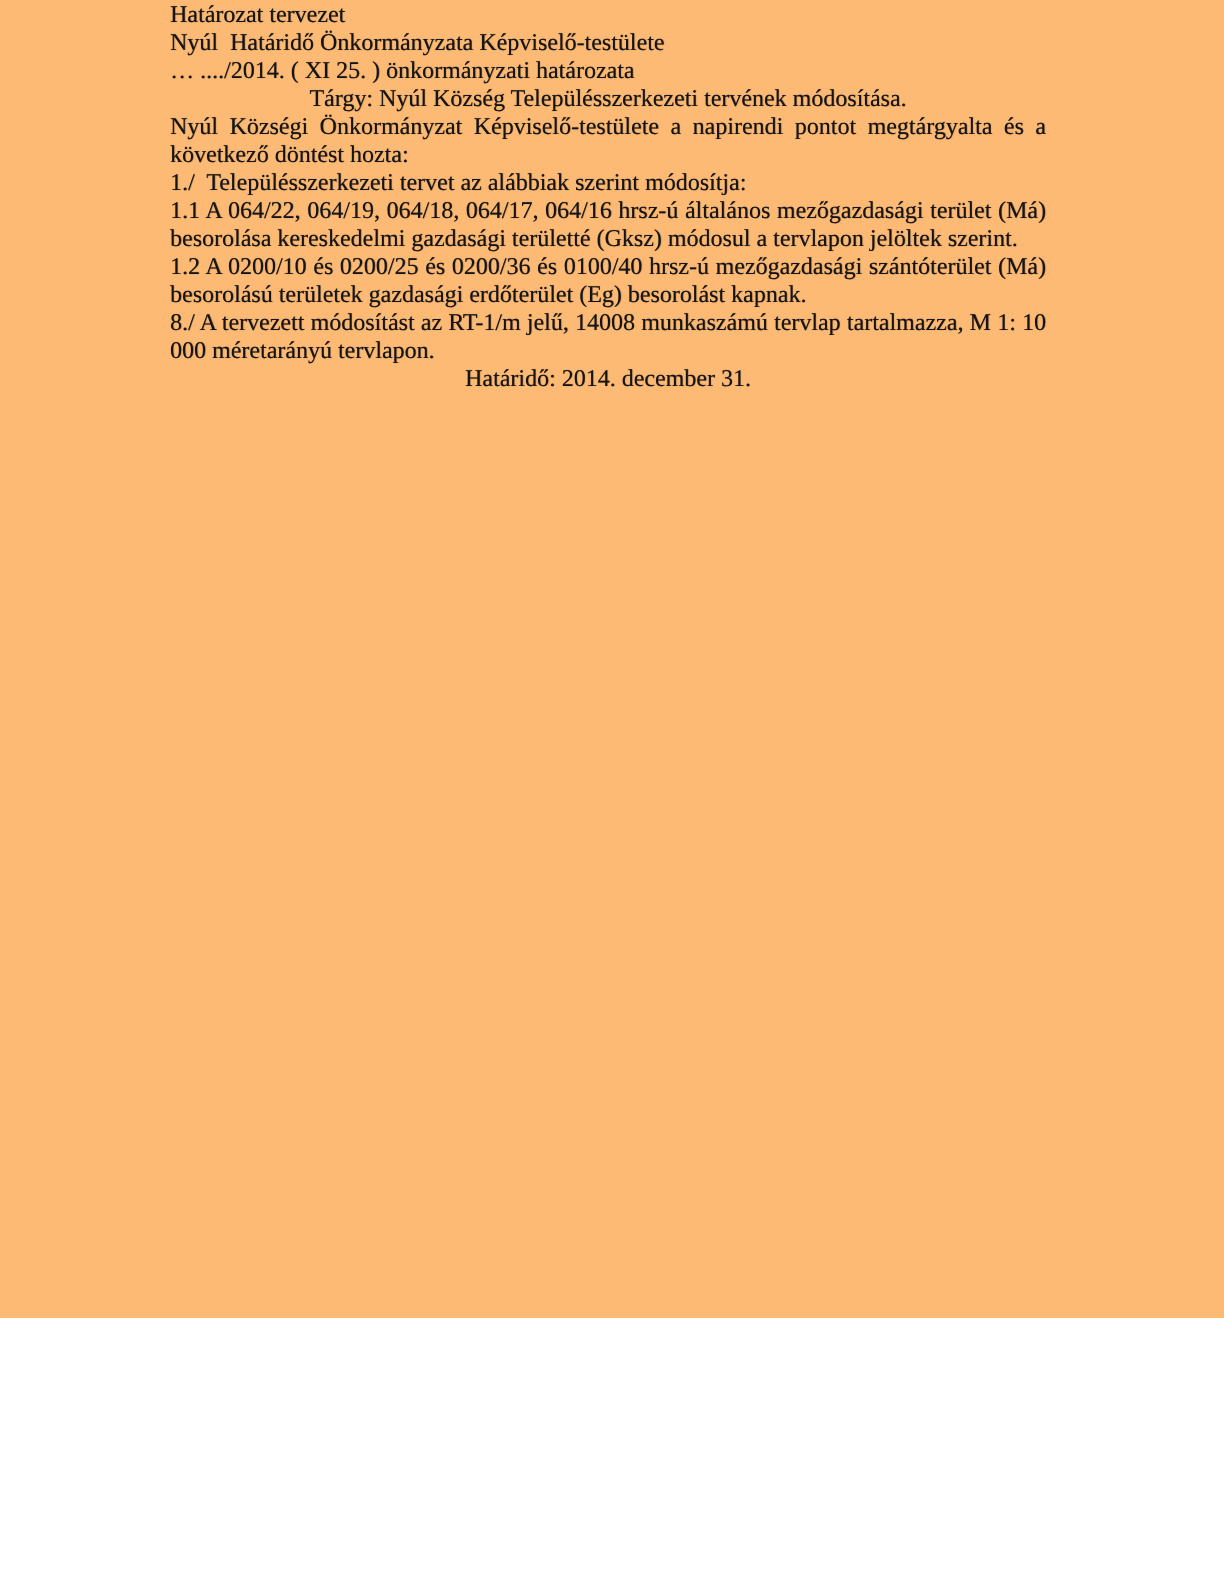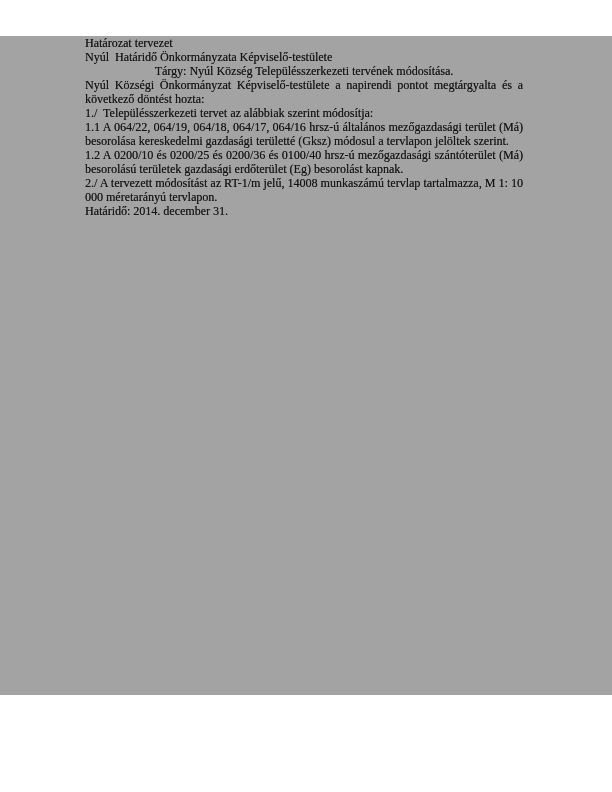--- a/index.html
+++ b/index.html
@@ -4,29 +4,28 @@
 <style>
   html, body {
     margin: 0;
     padding: 0;
     background: #ffffff;
   }
   .page {
     position: relative;
     width: 612px;
     height: 659px;
-    background: #a3a3a3;
+    background: #fdba74;
     overflow: hidden;
     font-family: "Liberation Serif", "DejaVu Serif", serif;
     font-size: 12px;
     line-height: 14px;
     color: #141414;
     
     text-shadow: 0.2px 0.2px 0.45px rgba(0,0,0,0.55);
-    margin-top: 36px;
   }
   .content {
     position: absolute;
     left: 85px;
     top: 0;
     width: 438px;
   }
   .content p {
     margin: 0;
     padding: 0;
@@ -37,49 +36,50 @@
   }
   .org-line        { margin-top: 65px; }
   .num-line        { margin-top: 14px; }
   .subject-line    { margin-top: 25px; text-align: center; }
   .intro-para      { margin-top: 37px; }
   .section-1       { margin-top: 15px; }
   .item-1-1        { margin-top: 10px; font-family: Liberation Serif, serif; }
   .item-1-2        { margin-top: 10px; }
   .section-2       { margin-top: 27px; }
   .responsible     { margin-top: 22px; }
-  .deadline        { margin-top: 0; }
+  .deadline        { margin-top: 0; text-align: center; }
   .justify {
     text-align: justify;
     text-justify: inter-word;
   }
   .pre {
     white-space: pre-wrap;
   }
 </style>
 </head>
 <body>
 
 <div class="page">
   <div class="content">
 
     <p class="doc-type-label">Határozat tervezet</p>
 
     <p class="org-line pre">Nyúl  Határidő Önkormányzata Képviselő-testülete</p>
 
+    <p class="num-line pre">… ..../2014. ( XI 25. ) önkormányzati határozata</p>
 
     <p class="subject-line">Tárgy: Nyúl Község Településszerkezeti tervének módosítása.</p>
 
     <p class="intro-para justify">Nyúl Községi Önkormányzat Képviselő-testülete a napirendi pontot megtárgyalta és a következő döntést hozta:</p>
 
     <p class="section-1 pre">1./  Településszerkezeti tervet az alábbiak szerint módosítja:</p>
 
     <p class="item-1-1 justify">1.1 A 064/22, 064/19, 064/18, 064/17, 064/16 hrsz-ú általános mezőgazdasági terület (Má) besorolása kereskedelmi gazdasági területté (Gksz) módosul a tervlapon jelöltek szerint.</p>
 
     <p class="item-1-2 justify">1.2 A 0200/10 és 0200/25 és 0200/36 és 0100/40 hrsz-ú mezőgazdasági szántóterület (Má) besorolású területek gazdasági erdőterület (Eg) besorolást kapnak.</p>
 
-    <p class="section-2 justify">2./ A tervezett módosítást az RT-1/m jelű, 14008 munkaszámú tervlap tartalmazza, M 1: 10 000 méretarányú tervlapon.</p>
+    <p class="section-2 justify">8./ A tervezett módosítást az RT-1/m jelű, 14008 munkaszámú tervlap tartalmazza, M 1: 10 000 méretarányú tervlapon.</p>
 
 
     <p class="deadline pre">Határidő: 2014. december 31.</p>
 
   </div>
 </div>
 
 </body></html>

